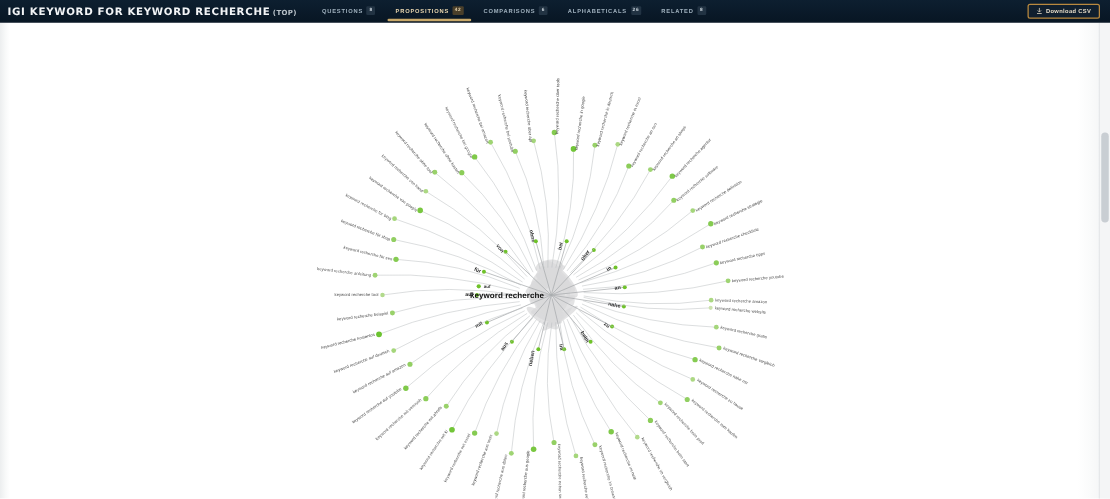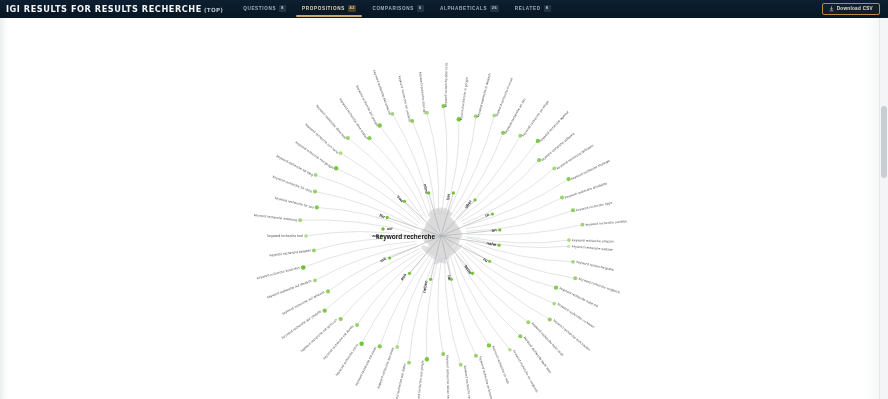--- a/index.html
+++ b/index.html
@@ -110,21 +110,21 @@
   .edge-hub { stroke:#a8abad; stroke-width:0.6; fill:none; }
   .hub-blob { fill:#d9dadb; opacity:0.75; }
 </style>
 </head>
 <body>
 
 <div id="app">
 
   <div class="topbar">
     <div class="brand">
-      <span>IGI RESULTS FOR RESULTS RECHERCHE</span><span class="sub">(TOP)</span>
+      <span>IGI KEYWORD FOR KEYWORD RECHERCHE</span><span class="sub">(TOP)</span>
     </div>
     <div class="tabs">
         <div class="tab">
           <span>Questions</span>
           <span class="badge">8</span>
         </div>
         <div class="tab active">
           <span>Propositions</span>
           <span class="badge">42</span>
         </div>

